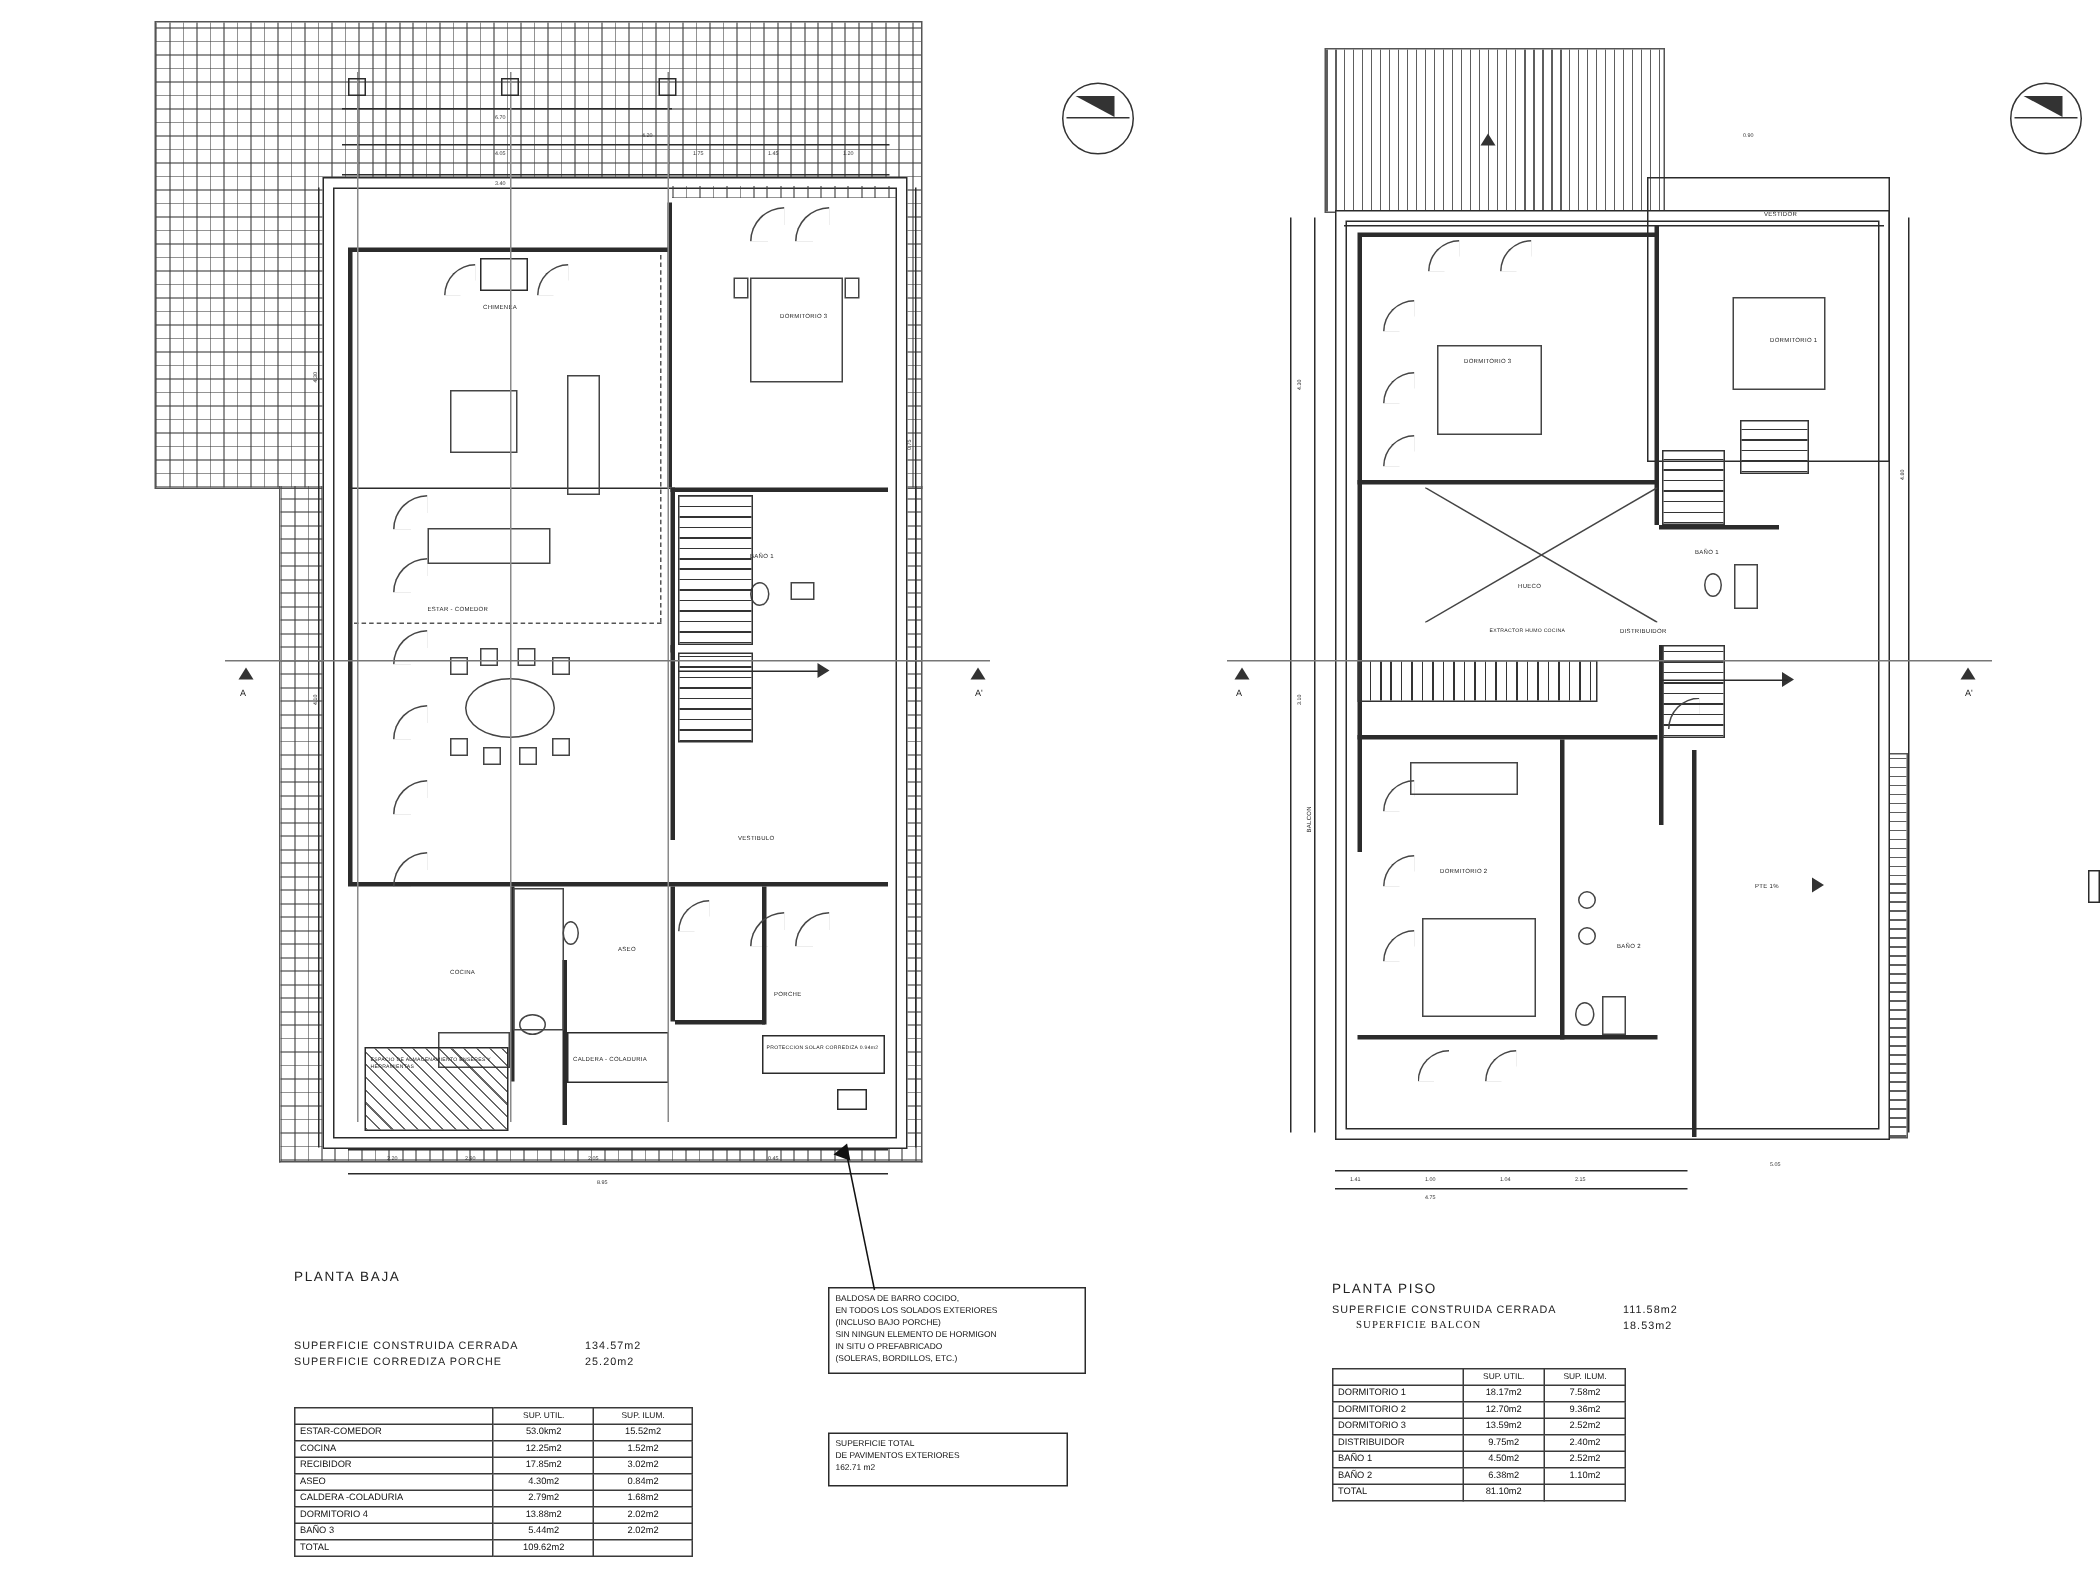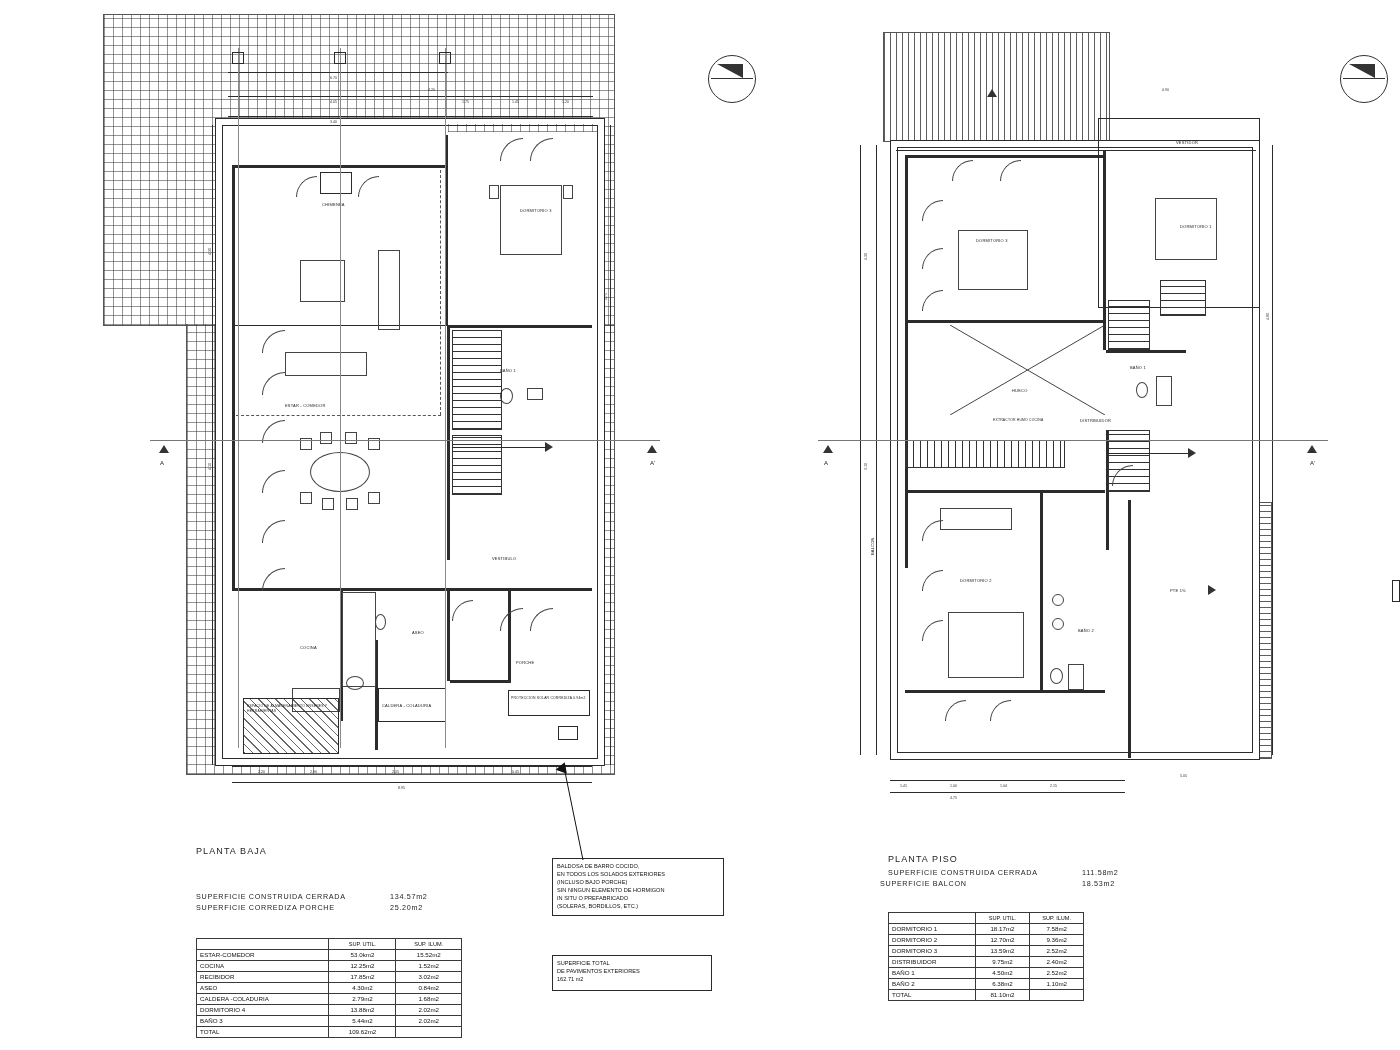--- a/index.html
+++ b/index.html
@@ -391,21 +391,21 @@
   </svg>
   <div class="arrowblk" style="left:557px;top:762px;transform:rotate(200deg);"></div>
 
   <div class="note" style="left:552px;top:955px;width:160px;height:36px;">SUPERFICIE TOTAL
 DE PAVIMENTOS EXTERIORES
 162.71 m2</div>
 
   <div class="title" style="left:888px;top:854px;">PLANTA PISO</div>
   <div class="subtitle" style="left:888px;top:868px;">SUPERFICIE CONSTRUIDA CERRADA</div>
   <div class="subtitle" style="left:1082px;top:868px;">111.58m2</div>
-  <div class="subtitle" style="left:880px;top:879px;">SUPERFICIE BALCON</div>
+  <div class="subtitle" style="left:904px;top:879px;font-family:Liberation Serif, serif;">SUPERFICIE BALCON</div>
   <div class="subtitle" style="left:1082px;top:879px;">18.53m2</div>
 
   <table class="surf" style="left:888px;top:912px;width:196px;">
     <thead>
       <tr>
         <th style="width:90px;"></th>
         <th style="width:54px;">SUP. UTIL.</th>
         <th style="width:52px;">SUP. ILUM.</th>
       </tr>
     </thead>

